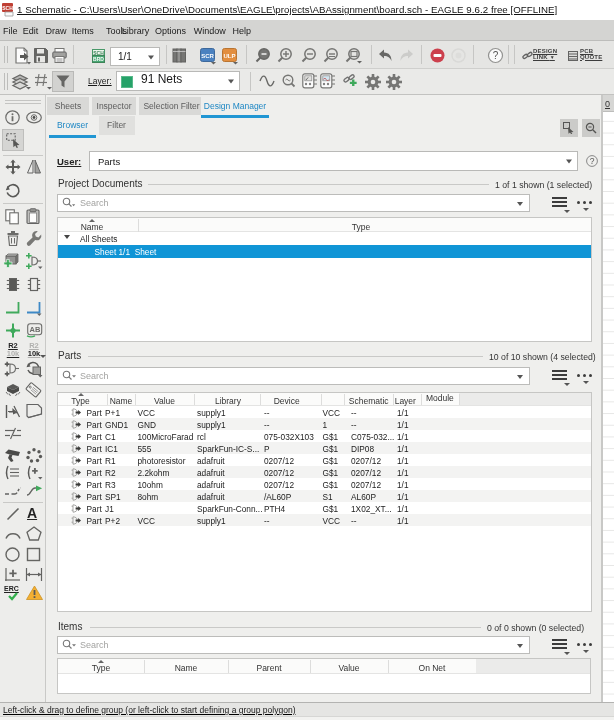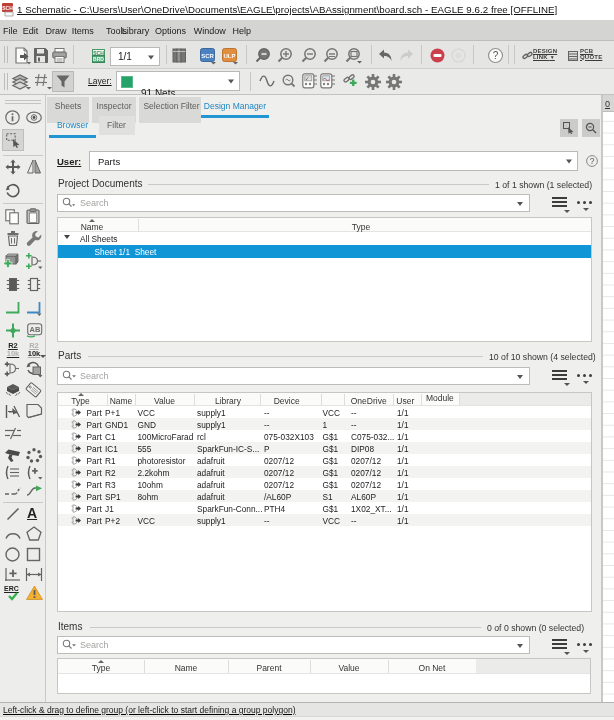--- a/index.html
+++ b/index.html
@@ -13,21 +13,21 @@
   .toolbar1 { left:0; top:40px; width:614px; height:28px; background:#e5e5e3; border-top:1px solid #bdbdbb; }
   .toolbar2 { left:0; top:68px; width:614px; height:27px; background:#eaeae8; border-top:1px solid #cfcfcd; border-bottom:1px solid #c2c2c0; }
   .grip { width:1px; background:#bdbdbb; }
   .vsep { width:1px; background:#c6c6c4; }
   .combo { background:#fff; border:1px solid #b9b9b7; position:absolute; font-size:9px; color:#1a1a1a; }
   .combo .arr { position:absolute; right:5px; top:50%; transform:translateY(-40%); width:0; height:0; border-left:3.5px solid transparent; border-right:3.5px solid transparent; border-top:4px solid #555; }
   .sidebar { left:0; top:95px; width:46px; height:607px; background:#ededeb; border-right:1px solid #c9c9c7; }
   .panel { left:47px; top:95px; width:554px; height:607px; background:#efefed; }
   .canvasr { left:603px; top:95px; width:11px; height:607px; background:#ffffff;
      background-image:linear-gradient(#e7e7e6 1px, transparent 1px); background-size:11.7px 11.7px; background-position:0 2.5px; }
-  .tab1 { position:absolute; top:97px; height:26px; background:#d9d9d7; color:#5c5c5c; font-size:8.5px; text-align:center; line-height:18px; }
+  .tab1 { position:absolute; top:97px; height:18px; background:#d9d9d7; color:#5c5c5c; font-size:8.5px; text-align:center; line-height:18px; }
   .tab1.active { background:#efefed; color:#1e87c4; }
   .bluebar { position:absolute; background:#2196d3; }
   .tab2 { position:absolute; top:116px; height:19px; font-size:8.5px; line-height:19px; text-align:center; }
   .sect-label { position:absolute; font-size:10px; color:#333; white-space:nowrap; }
   .sect-right { position:absolute; font-size:8.7px; color:#333; white-space:nowrap; }
   .sect-line { position:absolute; height:1px; background:#c9c9c7; }
   .searchbox { position:absolute; left:57px; width:473px; height:18px; background:#fff; border:1px solid #bcbcba; }
   .searchbox .ph { position:absolute; left:22px; top:3px; font-size:9px; color:#a3a3a1;text-align:center; }
   .searchbox .arr { position:absolute; right:6px; top:7px; width:0; height:0; border-left:3.5px solid transparent; border-right:3.5px solid transparent; border-top:4px solid #555; }
   .listbox { position:absolute; left:57px; width:535px; background:#fff; border:1px solid #c6c6c4; }
@@ -186,21 +186,21 @@
 <div class="abs vsep" style="left:508px;top:45px;height:19px"></div>
 <div class="abs vsep" style="left:514px;top:45px;height:19px"></div>
 
 <div class="abs toolbar2"></div>
 <div class="abs grip" style="left:4px;top:73px;height:17px"></div>
 <div class="abs grip" style="left:7px;top:73px;height:17px"></div>
 <div class="abs" style="left:52px;top:71px;width:22px;height:21px;background:#d2d2d0;border:1px solid #b9b9b7"></div>
 <div class="abs" style="left:88px;top:76px;font-size:8.5px;color:#1a1a1a">Layer:</div>
 <div class="combo" style="left:116px;top:71px;width:124px;height:20px">
   <span style="position:absolute;left:4px;top:3.5px;width:12px;height:12px;background:#26a269;border:1px solid #57b98a"></span>
-  <span style="position:absolute;left:24px;top:16px;font-size:10px">91 Nets</span>
+  <span style="position:absolute;left:24px;top:0;font-size:12px">91 Nets</span>
     <span class="arr"></span>
 </div>
 <div class="abs vsep" style="left:250px;top:72px;height:19px"></div>
 <div id="tb2">
     <svg class="ic" style="left:11px;top:73px" width="20" height="17" viewBox="0 0 20 17">
       <g fill="none" stroke="#5a5a58" stroke-width="1.3">
         <path d="M2 5.5 L9 2 L16 5.5 L9 9 Z" fill="#b0b0ae"></path>
         <path d="M2 9 L9 5.5 L16 9 L9 12.5 Z" fill="#cfcfcd"></path>
         <path d="M2 12.5 L9 9 L16 12.5 L9 16 Z" fill="#d8d8d6"></path>
       </g>
@@ -619,22 +619,22 @@
     <div class="cdiv" style="left:335px;top:1px;height:11px"></div>
     <div class="cdiv" style="left:363px;top:1px;height:11px"></div>
     <div class="cdiv" style="left:401px;top:1px;height:11px"></div>
     <div class="caret" style="left:19.5px;top:0px"></div>
     <div class="th" style="left:22.5px;top:2.5px">Type</div>
     <div class="th" style="left:63px;top:2.5px">Name</div>
     <div class="th" style="left:106.5px;top:2.5px">Value</div>
     <div class="th" style="left:169.9px;top:2.5px">Library</div>
     <div class="th" style="left:228.7px;top:2.5px">Device</div>
     <div class="th" style="left:274.8px;top:15px">Gate</div>
-    <div class="th" style="left:310.7px;top:2.5px">OneDrive</div>
-    <div class="th" style="left:347.3px;top:2.5px">User</div>
+    <div class="th" style="left:310.7px;top:2.5px">Schematic</div>
+    <div class="th" style="left:347.3px;top:2.5px">Layer</div>
     <div class="th" style="left:381.9px;top:0">Module</div>
     <div style="position:absolute;left:0;top:13px;width:533px;height:12px;background:#ffffff"></div>
     <svg class="ic" style="left:13px;top:14.5px" width="11" height="9" viewBox="0 0 11 9">
       <path d="M2 0.8 v7.4 M0.5 2.2 h1.5 M0.5 6.2 h1.5 M2 0.8 q4.3 0.3 4.3 3.7 q0 3.4 -4.3 3.7" fill="none" stroke="#9d9d9b" stroke-width="0.9"></path>
       <path d="M4.6 3.6 h2.6 v-1.6 l2.8 2.5 l-2.8 2.5 v-1.6 h-2.6 z" fill="#3a3a38"></path>
     </svg>
     <div class="cell" style="left:28.5px;top:14.5px">Part</div>
     <div class="cell" style="left:47px;top:14.5px">P+1</div>
     <div class="cell" style="left:79.5px;top:14.5px">VCC</div>
     <div class="cell" style="left:139px;top:14.5px">supply1</div>

